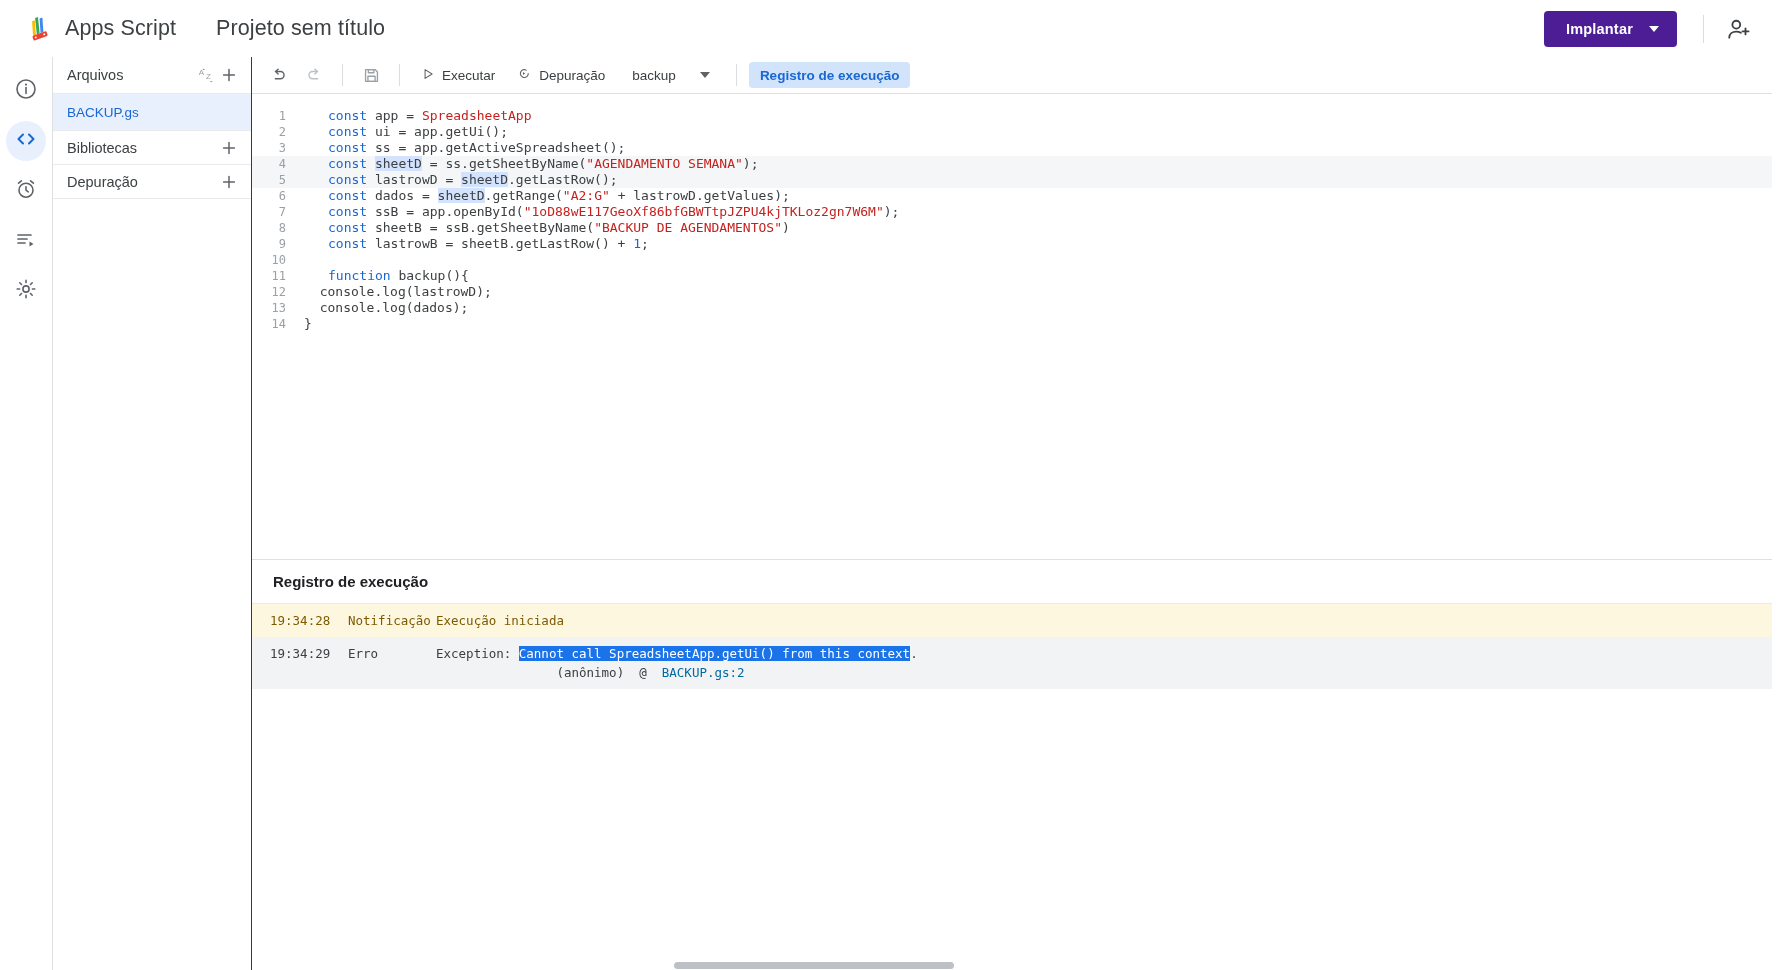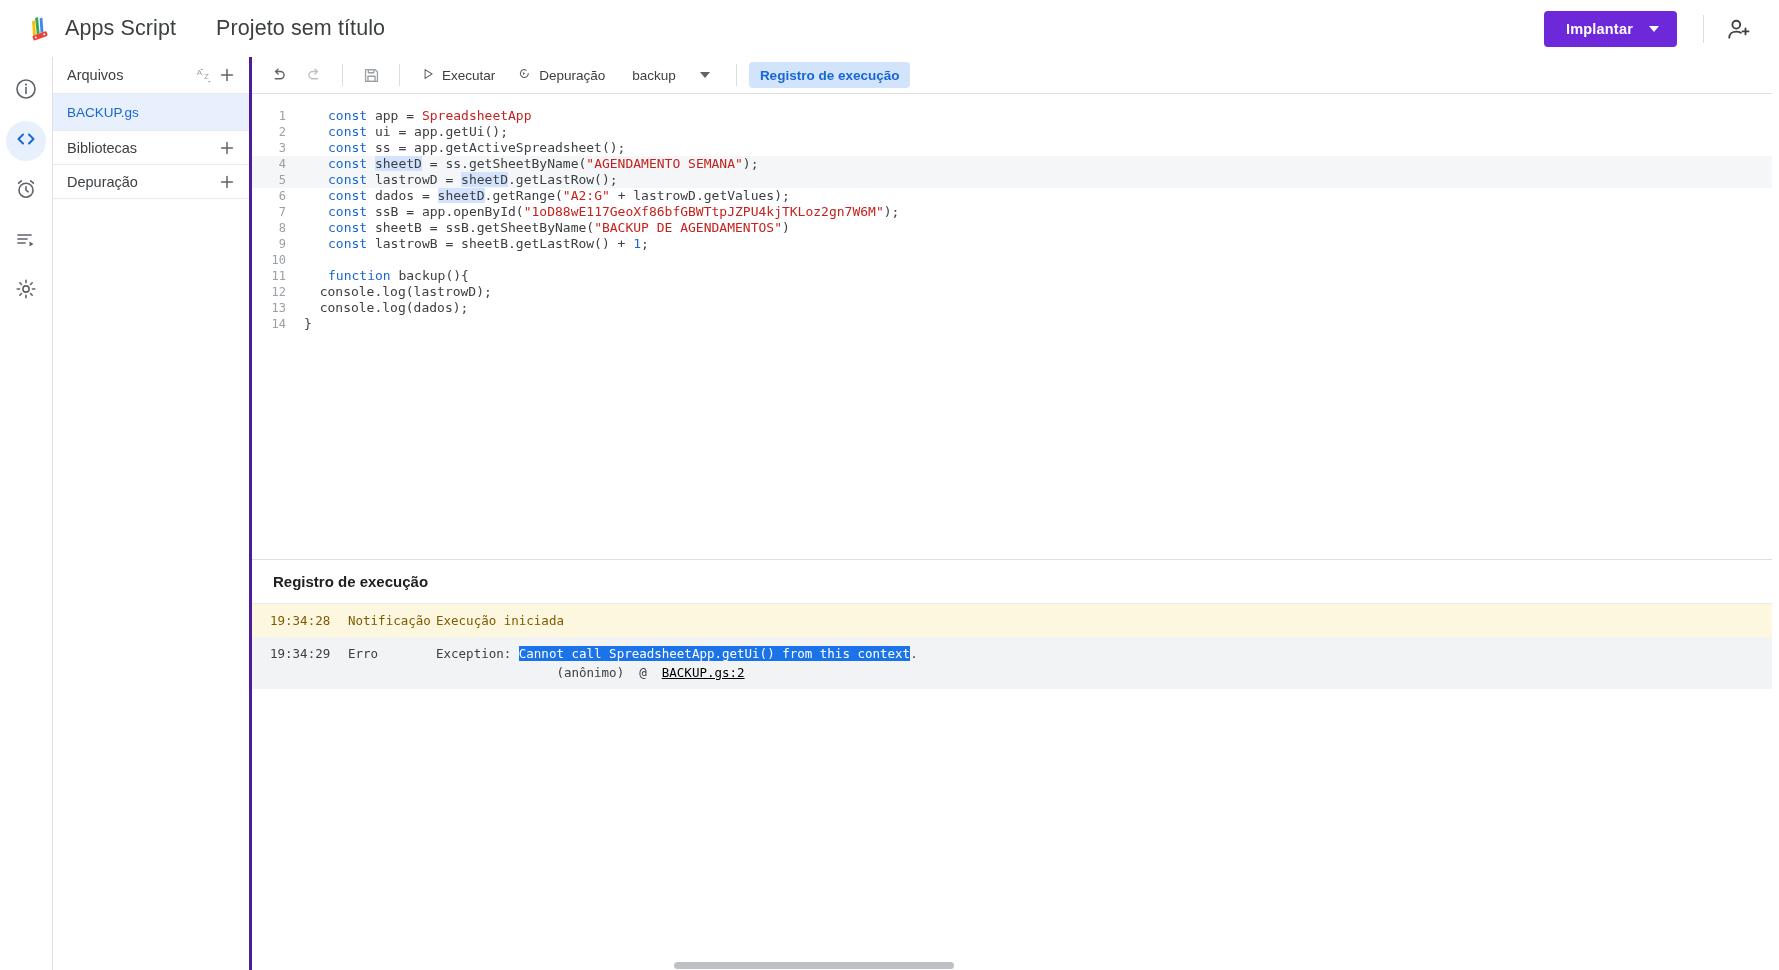--- a/index.html
+++ b/index.html
@@ -25,21 +25,21 @@
     font-size: 21.5px; color: #3c4043; letter-spacing: .1px;
   }
   .project-title {
     margin-left: 40px; font-size: 21.5px; color: #3c4043; letter-spacing: .1px;
   }
   .topbar-right {
     margin-left: auto; display: flex; align-items: center; gap: 0; padding-right: 20px;
   }
   .deploy-btn {
     display: flex; align-items: center; gap: 16px;
-    background: #6d28d9; color: #fff;
+    background: #4c1d95; color: #fff;
     border: none; border-radius: 4px;
     height: 36px; padding: 0 18px 0 22px;
     font-size: 14.5px; font-family: "Liberation Sans", sans-serif;
     font-weight: bold; cursor: pointer; letter-spacing: .2px;
   }
   .deploy-caret {
     width: 0; height: 0;
     border-left: 5px solid transparent; border-right: 5px solid transparent;
     border-top: 6px solid #fff;
   }
@@ -58,21 +58,21 @@
   .rail-btn {
     width: 40px; height: 40px; border-radius: 50%;
     display: flex; align-items: center; justify-content: center;
     cursor: pointer;
   }
   .rail-btn.active { background: #e8f0fe; }
 
   
   .files {
     position: absolute; top: 57px; left: 53px; width: 199px; bottom: 0;
-    background: #fff; border-right: 3px solid #4c1d95;
+    background: #fff; border-right: 1px solid #4c1d95;
   }
   .files-header {
     height: 37px; display: flex; align-items: center;
     padding: 0 11px 0 14px; border-bottom: 1px solid #e8eaed;
   }
   .files-header-title { font-size: 14.5px; color: #3c4043; flex: 1; }
   .files-hicon { width: 22px; height: 22px; cursor: pointer; display:flex; align-items:center; justify-content:center;}
   .file-row {
     height: 37px; display: flex; align-items: center;
     padding: 0 14px; font-size: 13.5px; color: #3c4043;
@@ -155,21 +155,21 @@
     font-family: "DejaVu Sans Mono", monospace;
     font-size: 12.5px; line-height: 19px;
     padding: 7px 16px 7px 18px; white-space: pre;
   }
   .log-row.notice { background: #fef7e0; color: #7d5a00; }
   .log-row.error  { background: #f1f3f4; color: #3c4043; }
   .log-time { width: 78px; min-width: 78px; }
   .log-sev  { width: 88px; min-width: 88px; }
   .log-msg  { flex: 1; }
   .sel-text { background: #1a73e8; color: #fff; }
-  .log-link { color: #000000; text-decoration: underline; cursor: pointer; }
+  .log-link { color: #0369a1; cursor: pointer; }
 
   
   .hscroll {
     position: absolute; left: 252px; right: 0; bottom: 0; height: 11px;
     background: #fff;
   }
   .hscroll-thumb {
     position: absolute; left: 170px; top: 3px; width: 280px; height: 7px;
     background: #bdc1c6; border-radius: 4px; cursor: pointer;
   }

